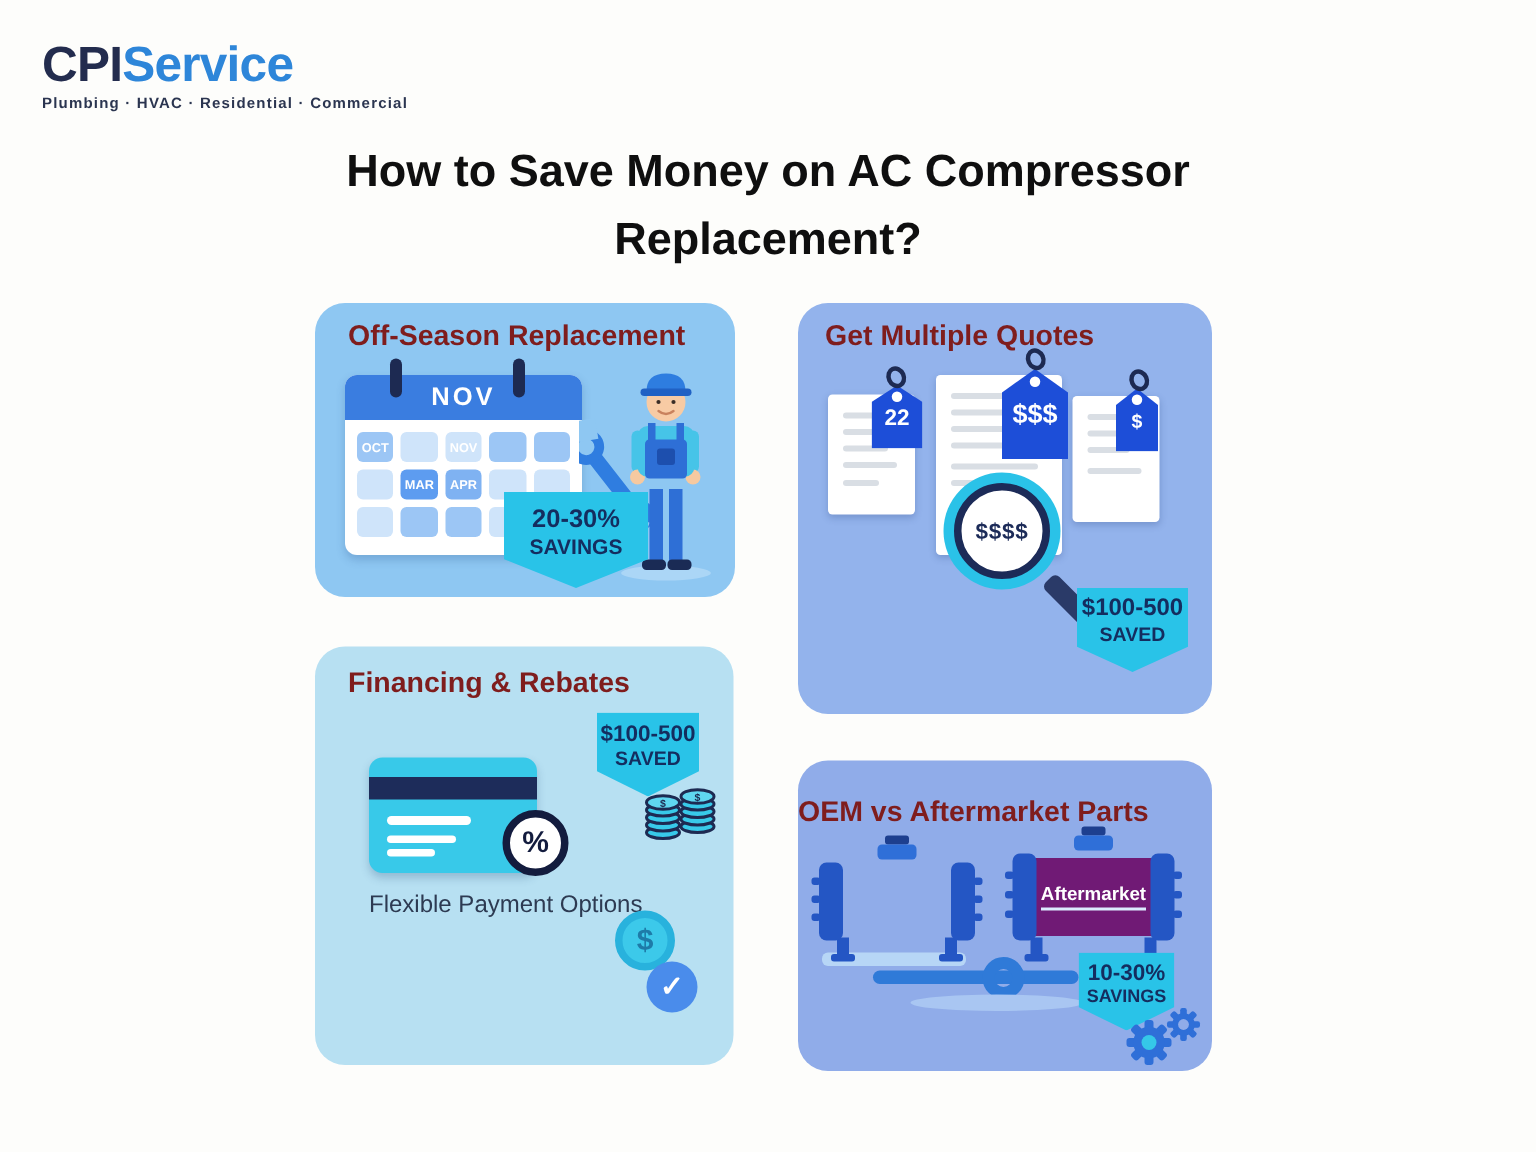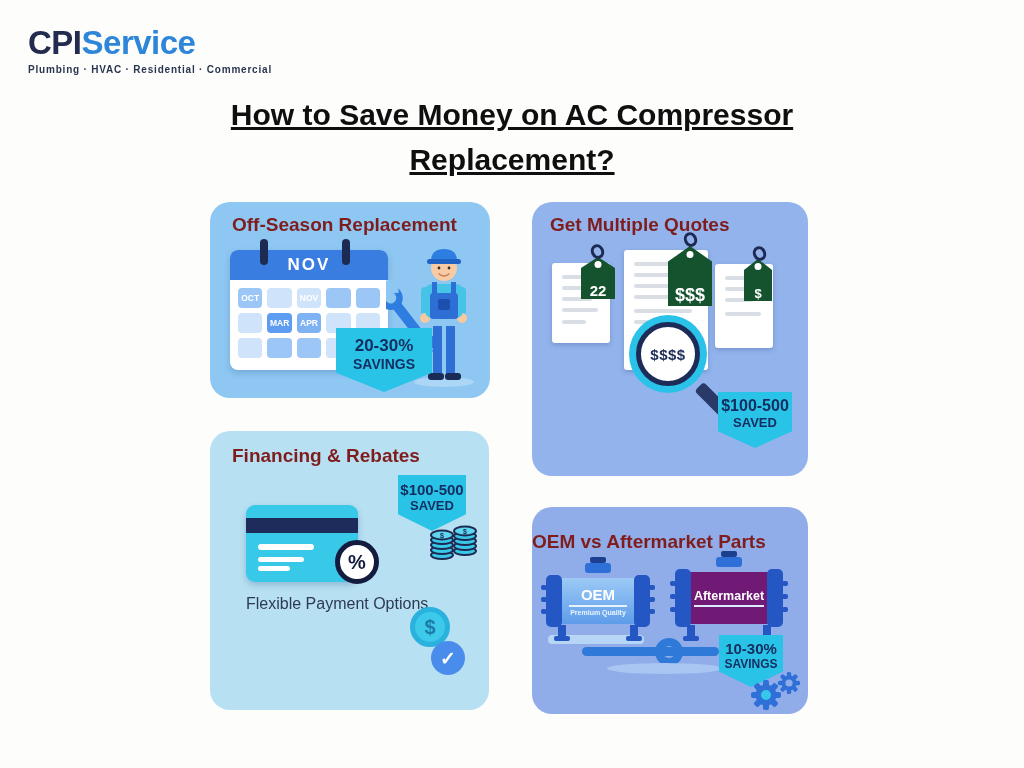--- a/index.html
+++ b/index.html
@@ -7,21 +7,21 @@
   body { font-family:"Liberation Sans", sans-serif; background:#fdfdfb; position:relative; overflow:hidden; }
 
   
   .logo { position:absolute; left:28px; top:24px; }
   .logo-line { font-weight:800; font-size:33px; letter-spacing:-0.5px; }
   .logo-cpi { color:#232c4e; }
   .logo-service { color:#2e86d9; }
   .logo-tagline { font-size:10px; font-weight:700; color:#2b3550; letter-spacing:0.8px; margin-top:2px; }
 
   .main-title { position:absolute; top:92px; left:0; width:1024px; text-align:center;
-                font-size:30px; font-weight:800; color:#0f0f0f; line-height:45px;text-decoration:underline; }
+                font-size:30px; font-weight:800; color:#0f0f0f; line-height:45px; }
 
   
   .card { position:absolute; border-radius:20px; overflow:hidden; }
   .card-title { position:absolute; font-size:19px; font-weight:800; color:#7f1d1d; }
   #card-offseason { left:210px; top:202px; width:280px; height:196px; background:#8ec7f2; }
   #card-quotes    { left:532px; top:202px; width:276px; height:274px; background:#93b3ec; }
   #card-financing { left:210px; top:431px; width:279px; height:279px; background:#b7e0f2; }
   #card-oem       { left:532px; top:507px; width:276px; height:207px; background:#90ace9; }
 
   
@@ -45,23 +45,23 @@
   .c-dark  { background:#5d9cf0; }
   .badge-offseason { left:126px; top:126px; width:96px; height:64px; padding-top:8px; }
   .badge-offseason .b1 { font-size:17px; }
   .badge-offseason .b2 { font-size:14px; }
   .tech-svg { position:absolute; left:176px; top:28px; }
 
   
   .doc { position:absolute; background:#ffffff; border-radius:3px; padding:12px 10px;
          box-shadow:0 2px 5px rgba(30,60,120,.25); }
   .dline { height:4px; background:#d9dee4; border-radius:2px; margin-bottom:7px; }
-  .tag { position:absolute; background:#14532d; color:#fff; font-weight:800; text-align:center;
+  .tag { position:absolute; background:#1d4ed8; color:#fff; font-weight:800; text-align:center;
          clip-path:polygon(50% 0,100% 26%,100% 100%,0 100%,0 26%); z-index:4;
-         display:flex; align-items:flex-end; justify-content:center; }
+         display:flex; align-items:center; justify-content:center; }
   .tag::before { content:""; position:absolute; top:9%; left:50%; transform:translateX(-50%);
                  width:7px; height:7px; background:#fff; border-radius:50%; }
   .tag-loop { position:absolute; width:13px; height:15px; border:3px solid #1d2a52;
               border-radius:50%; transform:rotate(-24deg); z-index:5; }
   .magnifier { position:absolute; left:104px; top:120px; width:64px; height:64px; border-radius:50%;
                background:#ffffff; border:5px solid #1c2b58; box-shadow:0 0 0 7px #2ac2e8; z-index:5;
                display:flex; align-items:center; justify-content:center;
                font-weight:800; font-size:15px; color:#1c2b58; letter-spacing:0.5px; }
   .mag-handle { position:absolute; left:176px; top:178px; width:13px; height:44px; background:#2a3a68;
                 border-radius:4px; transform:rotate(-45deg); z-index:4; }
@@ -318,25 +318,20 @@
     <div class="valve-cap"></div>
       <div class="valve-stem"></div>
     <div class="cap left"></div>
       <div class="cap right"></div>
     <div class="fin" style="left:-5px; top:16px;"></div>
       <div class="fin" style="left:-5px; top:28px;"></div>
       <div class="fin" style="left:-5px; top:40px;"></div>
     <div class="fin" style="right:-5px; top:16px;"></div>
       <div class="fin" style="right:-5px; top:28px;"></div>
       <div class="fin" style="right:-5px; top:40px;"></div>
-    <div class="tbody">
-      <div class="tank-label">OEM</div>
-      <div class="tank-divider"></div>
-      <div class="tank-sub">Premium Quality</div>
-    </div>
     <div class="leg" style="left:12px;"></div>
       <div class="leg" style="right:12px;"></div>
     <div class="foot" style="left:8px;"></div>
       <div class="foot" style="right:8px;"></div>
   </div>
 
   <div class="tank tank-after" style="left:143px; top:56px; width:108px; height:80px;">
     <div class="valve-cap"></div>
       <div class="valve-stem"></div>
     <div class="cap left"></div>

